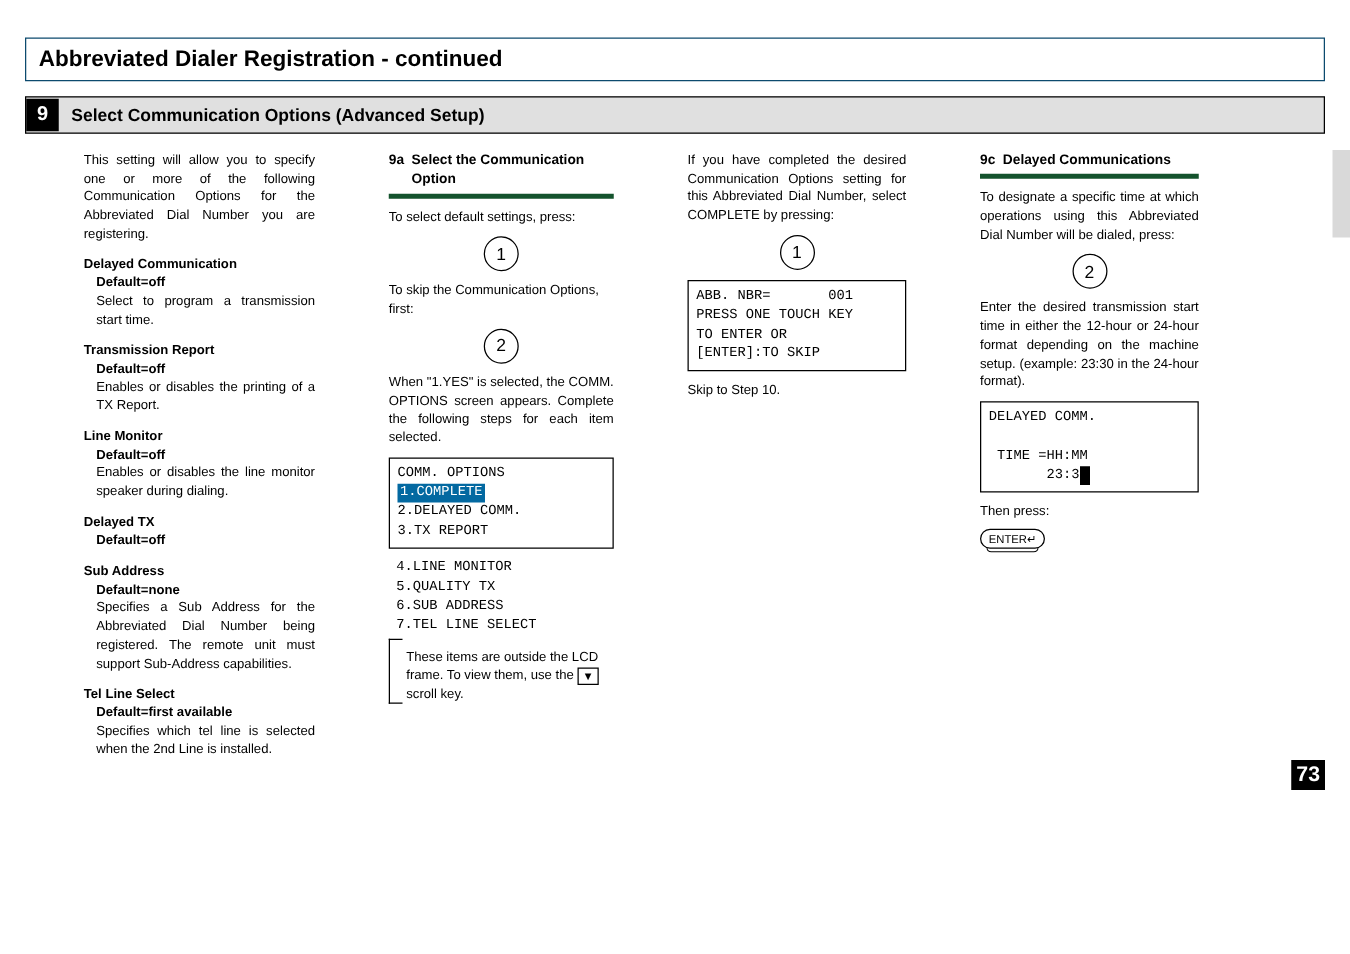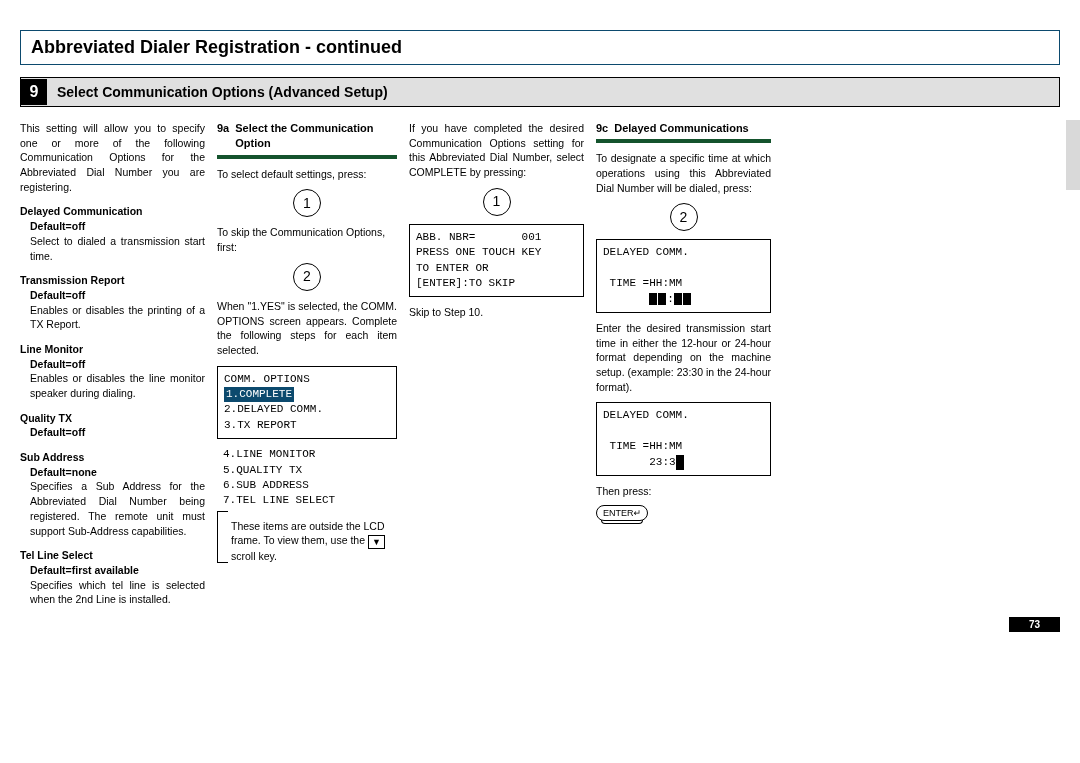--- a/index.html
+++ b/index.html
@@ -45,20 +45,21 @@
   }
   .columns {
     display: flex;
     gap: 12px;
     margin-top: 14px;
   }
   .col {
     flex: 1;
     font-size: 10.5px;
     line-height: 1.4;
+    margin-left: 47px;
   }
   .col1 { flex: 1; max-width: 185px; text-align: justify;}
   .col2 { flex: 1; max-width: 180px;}
   .col3 { flex: 1; max-width: 175px;}
   .col4 { flex: 1; max-width: 175px;}
   .col5 { flex: 1; max-width: 180px;}
 
   .sub-header {
     border-bottom: 4px solid #14532d;
     font-weight: bold;
@@ -120,21 +121,21 @@
   .lcd {
     border: 1px solid #000;
     font-family: "Courier New", monospace;
     font-size: 11px;
     padding: 5px 6px;
     margin: 8px 0;
     white-space: pre;
     line-height: 1.4;
   }
   .lcd-inv {
-    background: #0c4a6e;
+    background: #0369a1;
     color: #fff;
     display: inline-block;
     padding: 0 2px;
   }
   .cursor-block {
     background: #000;
     color: #000;
     display: inline-block;
     width: 8px;
   }
@@ -155,22 +156,22 @@
     border-bottom: 1px solid #000;
   }
   .enter-row { text-align: left; margin-top: 6px;}
   .page-num {
     position: absolute;
     right: 0;
     bottom: -25px;
     background: #000;
     color: #fff;
     font-weight: bold;
-    font-size: 10px;
-    padding: 2px 20px;
+    font-size: 17px;
+    padding: 2px 4px;
   }
   .side-tab {
     position: absolute;
     right: -30px;
     top: 90px;
     width: 24px;
     height: 70px;
     background: #d9d9d9;
   }
   .justify { text-align: justify; }
@@ -191,34 +192,34 @@
   </div>
 
   <div class="columns">
 
     <div class="col col1">
       <div class="justify">This setting will allow you to specify one or more of the following Communication Options for the Abbreviated Dial Number you are registering.</div>
 
       <div class="def-block">
         <div class="def-title">Delayed Communication</div>
         <div class="def-sub">Default=off</div>
-        <div class="def-desc">Select to dialed a transmission start time.</div>
+        <div class="def-desc">Select to program a transmission start time.</div>
       </div>
       <div class="def-block">
         <div class="def-title">Transmission Report</div>
         <div class="def-sub">Default=off</div>
         <div class="def-desc">Enables or disables the printing of a TX Report.</div>
       </div>
       <div class="def-block">
         <div class="def-title">Line Monitor</div>
         <div class="def-sub">Default=off</div>
         <div class="def-desc">Enables or disables the line monitor speaker during dialing.</div>
       </div>
       <div class="def-block">
-        <div class="def-title">Quality TX</div>
+        <div class="def-title">Delayed TX</div>
         <div class="def-sub">Default=off</div>
       </div>
       <div class="def-block">
         <div class="def-title">Sub Address</div>
         <div class="def-sub">Default=none</div>
         <div class="def-desc">Specifies a Sub Address for the Abbreviated Dial Number being registered. The remote unit must support Sub-Address capabilities.</div>
       </div>
       <div class="def-block">
         <div class="def-title">Tel Line Select</div>
         <div class="def-sub">Default=first available</div>
@@ -263,24 +264,20 @@
     </div>
 
     <div class="col col4">
       <div class="sub-header">
         <span class="num">9c</span>
         <span class="txt">Delayed Communications</span>
       </div>
       <div class="justify">To designate a specific time at which operations using this Abbreviated Dial Number will be dialed, press:</div>
       <div class="key-circle">2</div>
 
-      <div class="lcd"><span>DELAYED COMM.</span>
-
-<span> TIME =HH:MM</span>
-       <span class="lcd-double-block"><span class="c"></span><span class="c"></span></span>:<span class="lcd-double-block"><span class="c"></span><span class="c"></span></span></div>
 
       <div class="justify">Enter the desired transmission start time in either the 12-hour or 24-hour format depending on the machine setup. (example: 23:30 in the 24-hour format).</div>
 
       <div class="lcd"><span>DELAYED COMM.</span>
 
 <span> TIME =HH:MM</span>
 <span>       23:3</span><span class="cursor-block">0</span></div>
 
       <div>Then press:</div>
       <div class="enter-row">

